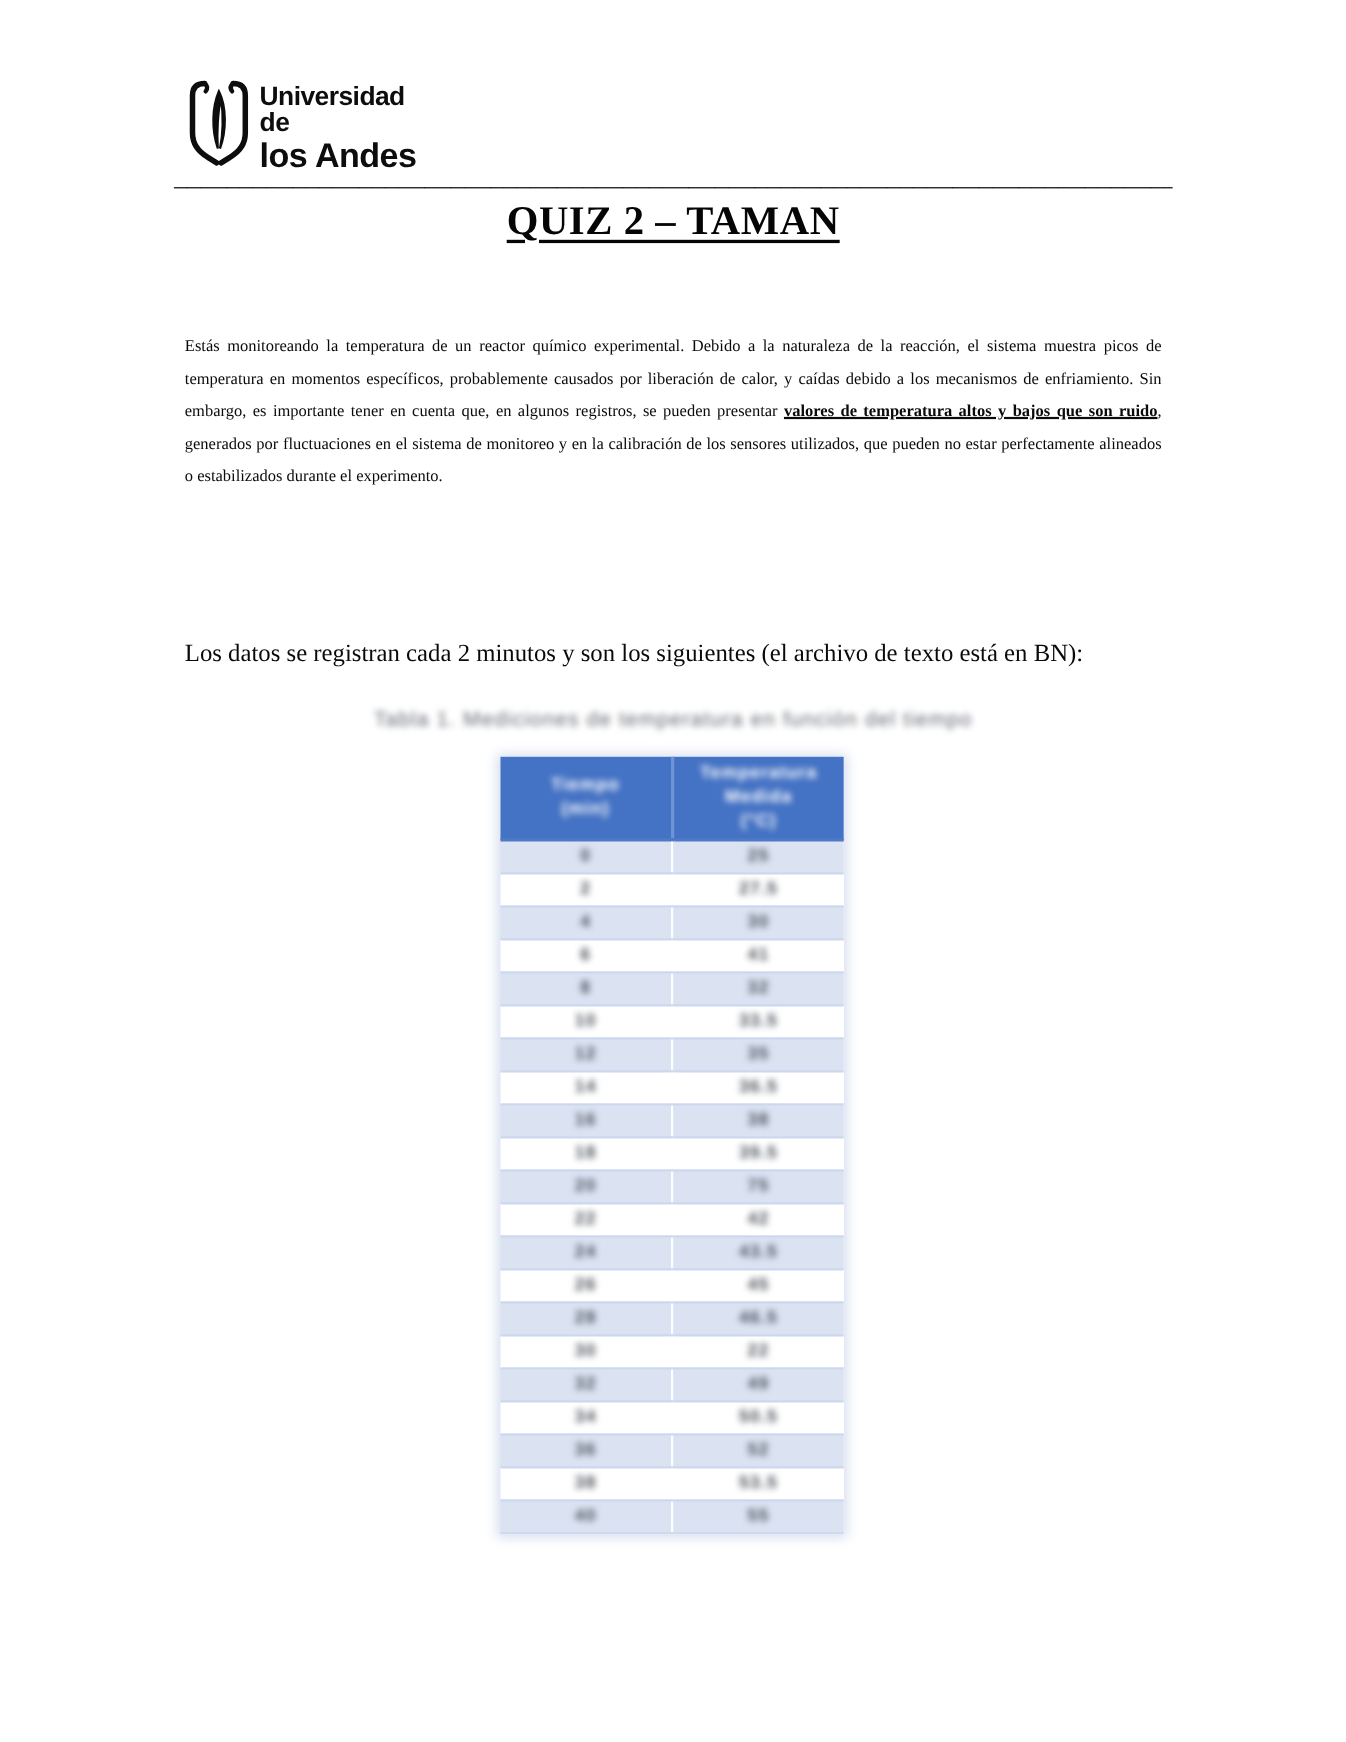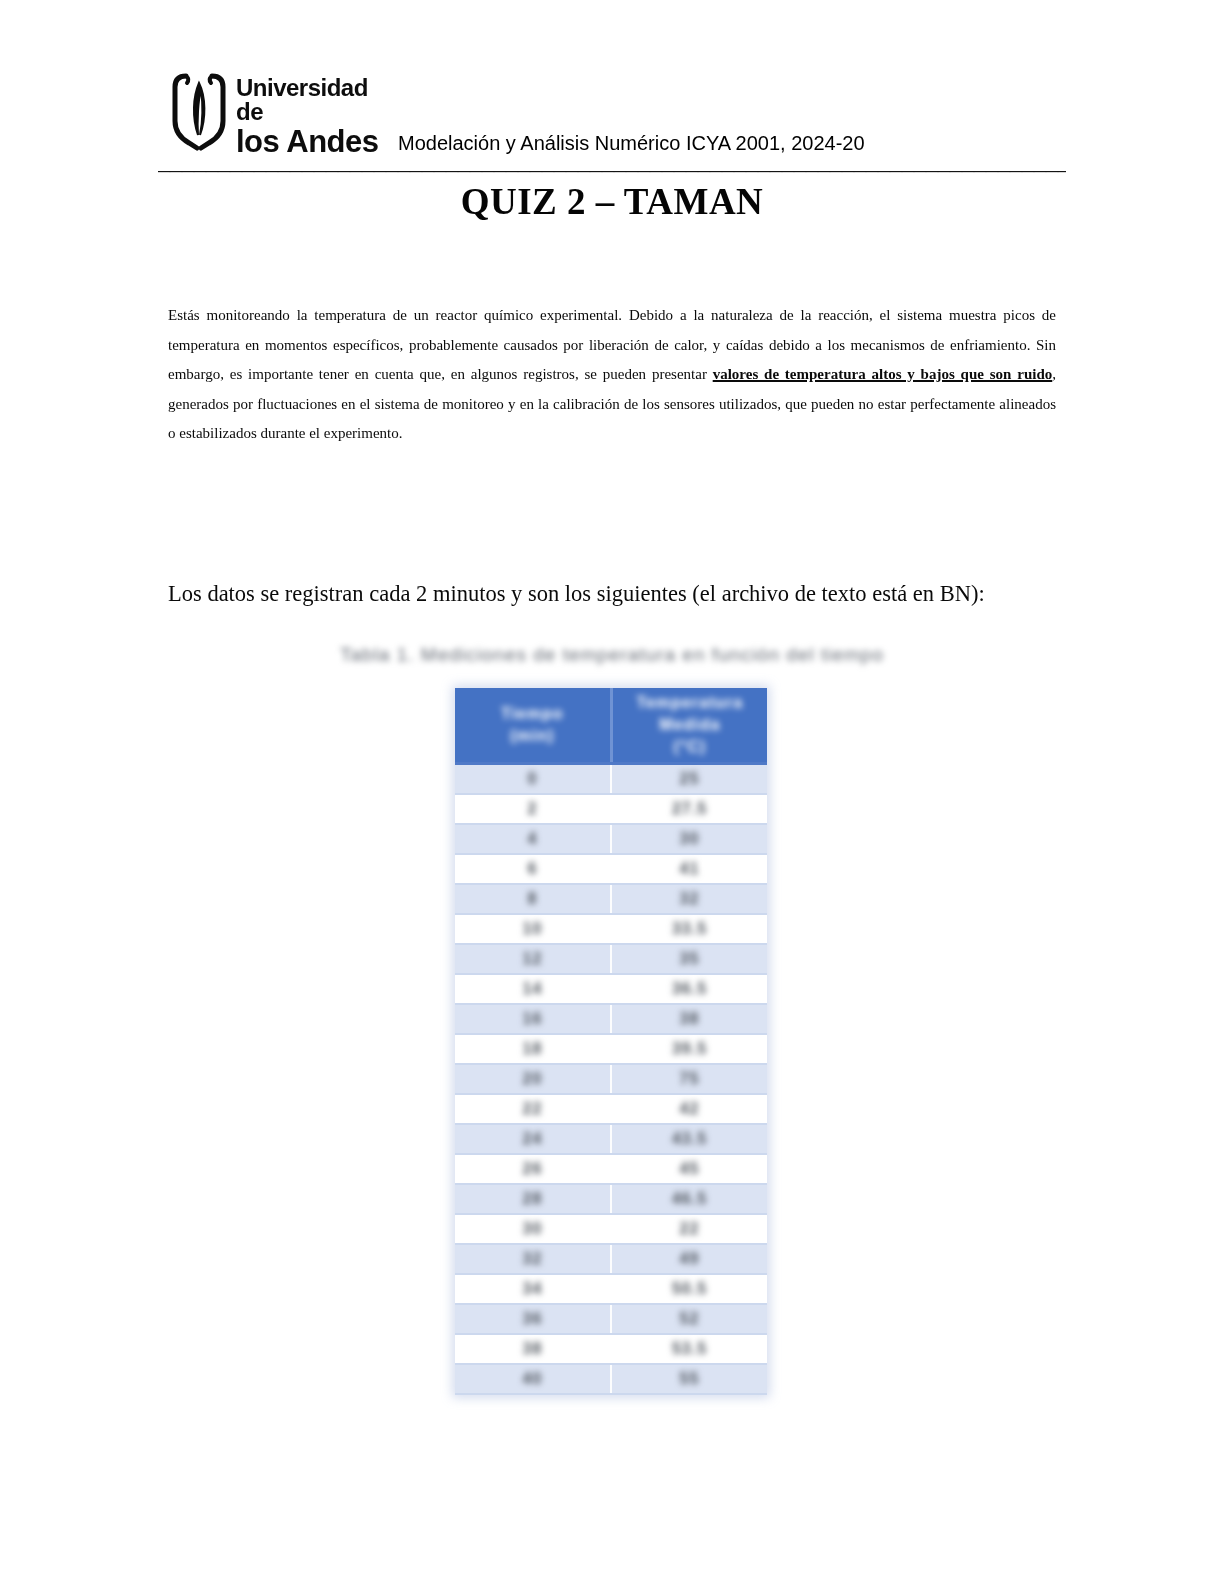--- a/index.html
+++ b/index.html
@@ -7,21 +7,21 @@
     position:relative;
     width:1224px;height:1584px;
     background:#ffffff;
     overflow:hidden;
     font-family:"Liberation Serif", serif;
     color:#111;
   }
   
   .header-row{
     position:absolute;left:170px;top:68px;
-    display:flex;align-items:flex-end;gap:10px;
+    display:flex;align-items:center;gap:36px;
   }
   .logo{display:flex;align-items:center;gap:8px;width:218px;}
   .logo svg{display:block;}
   .logo-text{
     font-family:"Liberation Sans", sans-serif;
     font-weight:bold;color:#0d0d0d;line-height:1.0;
     letter-spacing:-0.5px;padding-top:8px;
   }
   .logo-text .l1{display:block;font-size:24px;}
   .logo-text .l2{display:block;font-size:31px;margin-top:2px;}
@@ -38,20 +38,21 @@
     white-space:nowrap;overflow:hidden;letter-spacing:0;
   }
   
   .title{
     position:absolute;left:0;top:180px;width:1224px;
     text-align:center;
   }
   .title span{
     font-family:"Liberation Serif", serif;
     font-size:37px;font-weight:bold;color:#050505;
+    text-decoration:underline;
     text-decoration-thickness:3px;
     text-underline-offset:5px;
     letter-spacing:0.5px;
   }
   
   .para1{
     position:absolute;left:168px;top:286px;width:888px;
     font-size:15px;line-height:29.6px;
     text-align:justify;color:#0a0a0a;
   }
@@ -111,21 +112,20 @@
           </g>
           <path d="M29 12 C23 26 22 46 28 64 C27 50 28 30 31 18 C33 34 33 50 30 64 C36 48 36 26 29 12 Z" fill="#0d0d0d" stroke="#0d0d0d" stroke-width="2"></path>
         </svg>
       </span>
       <span class="logo-text">
         <span class="l1">Universidad de</span>
         <span class="l2">los Andes</span>
       </span>
     </div>
     <div class="dept">
-      <span>Modelación y Análisis Numérico ICYA 2001, 2024-20</span>
     </div>
   </div>
 
   <div class="separator">________________________________________________________________________________________</div>
 
   <div class="title">
     <span>QUIZ 2 – TAMAN</span>
   </div>
 
   <p class="para1"><span>Estás monitoreando la temperatura de un reactor químico experimental. Debido a la naturaleza de la reacción, el sistema muestra picos de temperatura en momentos específicos, probablemente causados por liberación de calor, y caídas debido a los mecanismos de enfriamiento. Sin embargo, es importante tener en cuenta que, en algunos registros, se pueden presentar </span><span class="emph">valores de temperatura altos y bajos que son ruido</span><span>, generados por fluctuaciones en el sistema de monitoreo y en la calibración de los sensores utilizados, que pueden no estar perfectamente alineados o estabilizados durante el experimento.</span></p>

